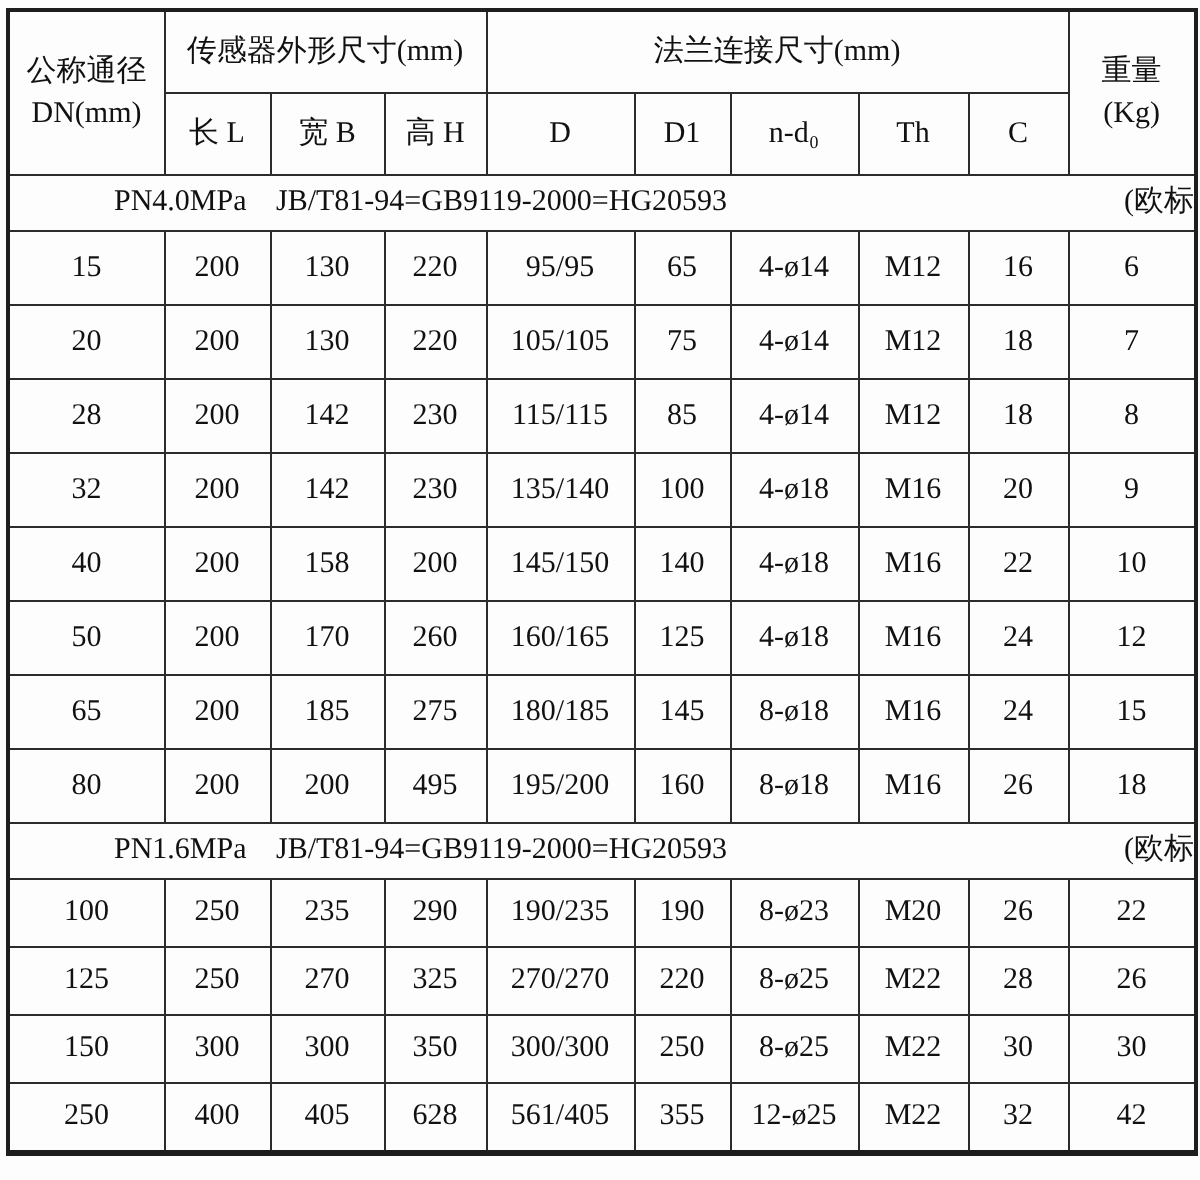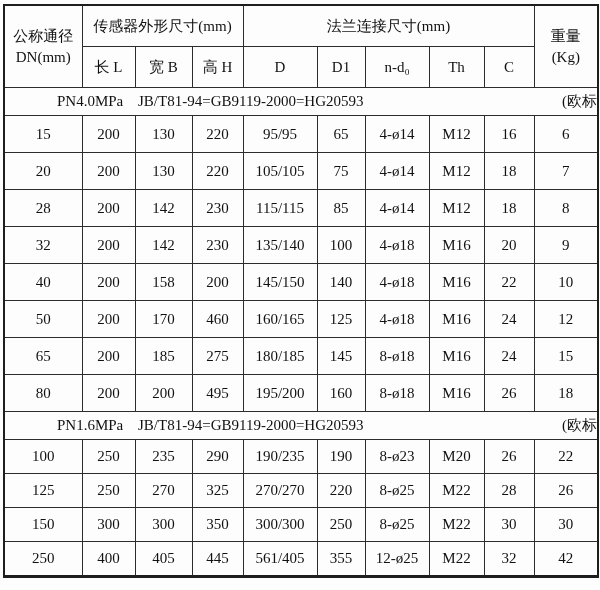--- a/index.html
+++ b/index.html
@@ -181,21 +181,21 @@
       <td>140</td>
       <td>4-ø18</td>
       <td>M16</td>
       <td>22</td>
       <td>10</td>
     </tr>
     <tr class="data-row-a">
       <td>50</td>
       <td>200</td>
       <td>170</td>
-      <td>460</td>
+      <td>260</td>
       <td>160/165</td>
       <td>125</td>
       <td>4-ø18</td>
       <td>M16</td>
       <td>24</td>
       <td>12</td>
     </tr>
     <tr class="data-row-a">
       <td>65</td>
       <td>200</td>
@@ -264,21 +264,21 @@
       <td>250</td>
       <td>8-ø25</td>
       <td>M22</td>
       <td>30</td>
       <td>30</td>
     </tr>
     <tr class="data-row-b">
       <td>250</td>
       <td>400</td>
       <td>405</td>
-      <td>445</td>
+      <td>628</td>
       <td>561/405</td>
       <td>355</td>
       <td>12-ø25</td>
       <td>M22</td>
       <td>32</td>
       <td>42</td>
     </tr>
   </tbody>
     </table>
 </div>

